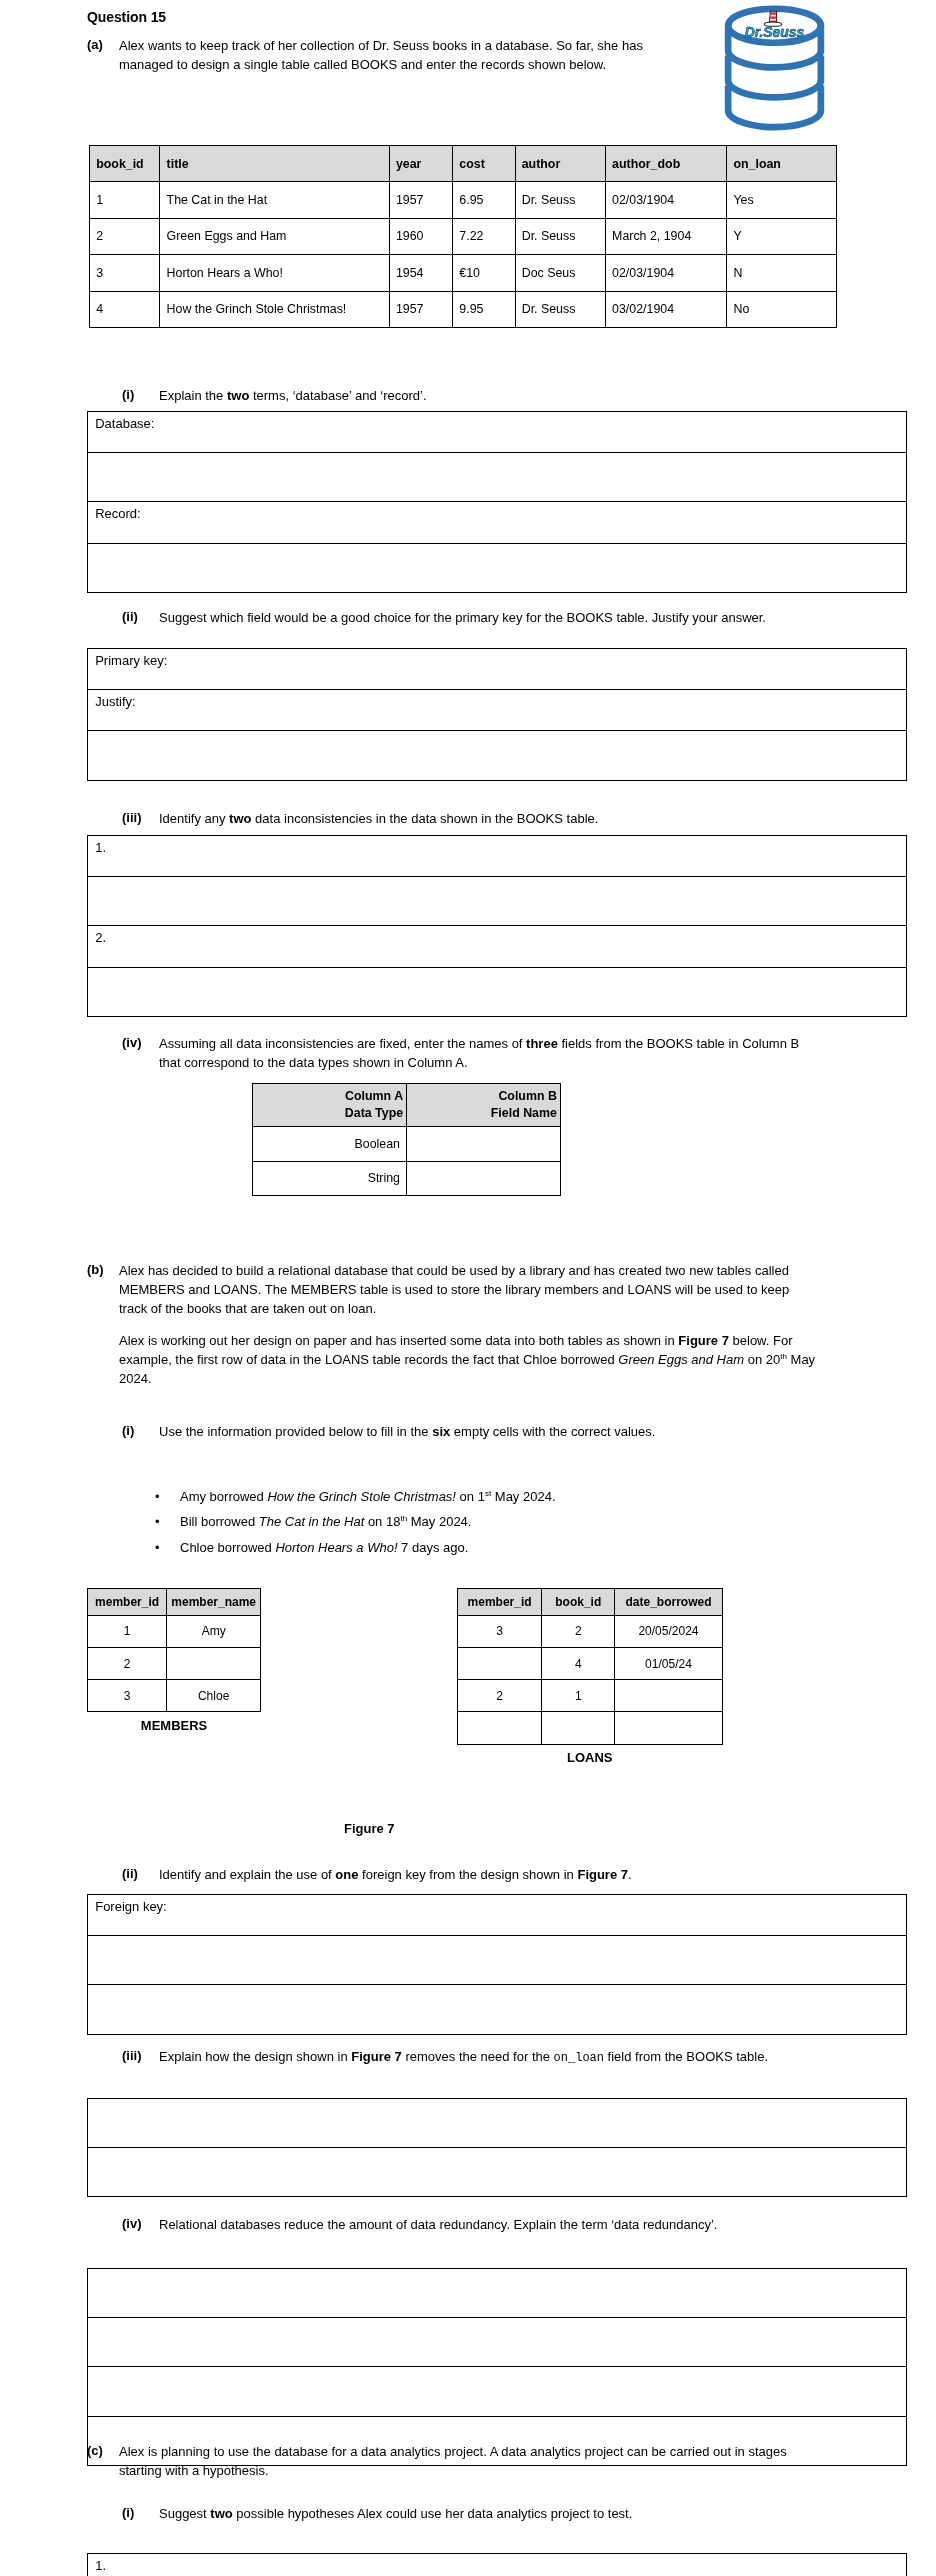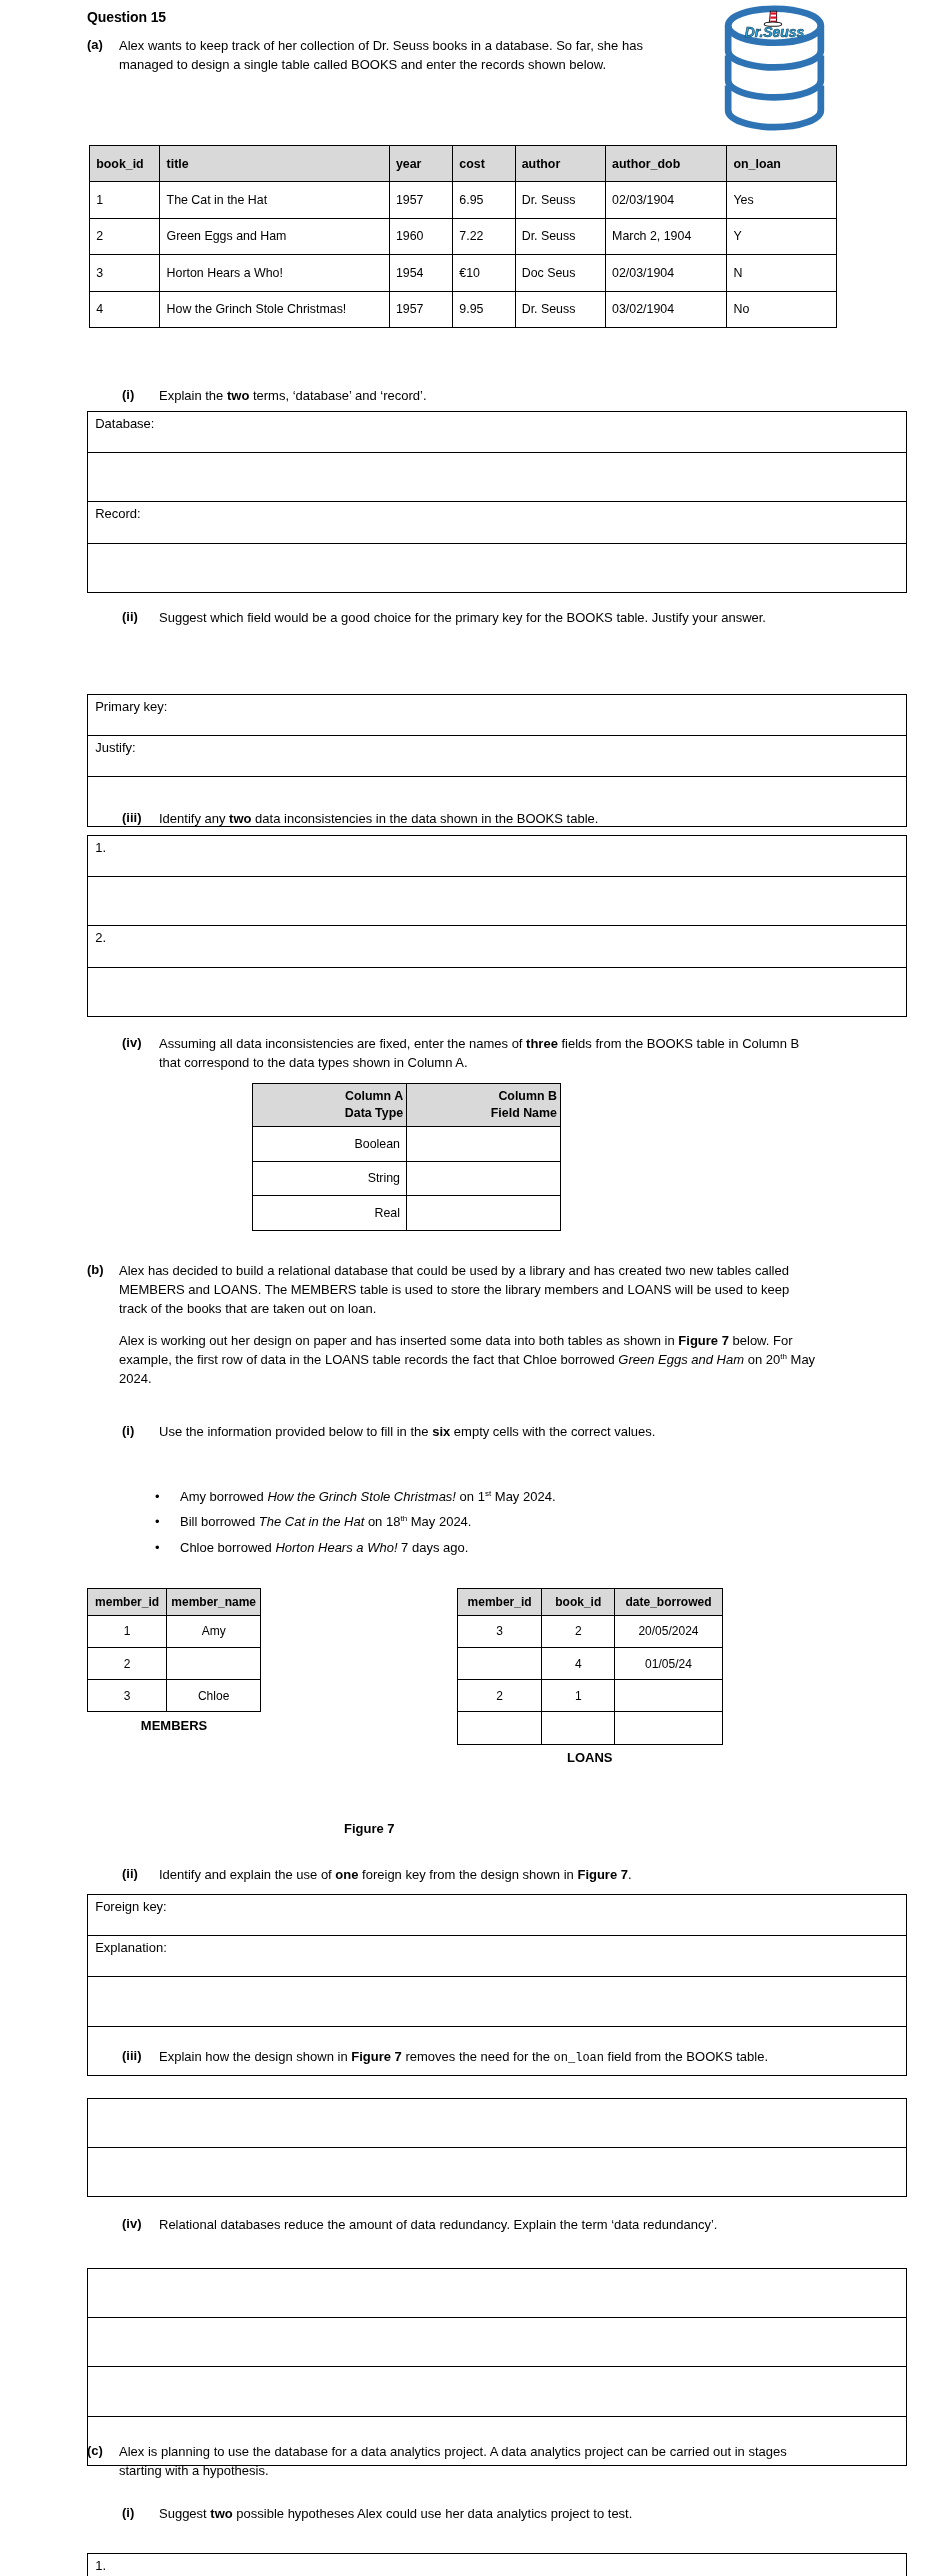--- a/index.html
+++ b/index.html
@@ -244,21 +244,21 @@
       </table>
   </div>
 
   <div class="blk" style="left:122px; top:609px; width:685px;">
     <div class="part-row">
       <div class="part-marker roman">(ii)</div>
       <div class="part-body">Suggest which field would be a good choice for the primary key for the BOOKS table. Justify your answer.</div>
     </div>
   </div>
 
-  <div class="blk" style="left:87px; top:694px;">
+  <div class="blk" style="left:87px; top:648px;">
     <table class="ansbox">
       <tbody>
           <tr>
             <td class="lbl">Primary key:</td>
           </tr>
       <tr>
             <td class="lbl">Justify:</td>
           </tr>
       <tr>
             <td class="tall"></td>
@@ -316,24 +316,20 @@
       </thead>
       <tbody>
         <tr>
           <td>Boolean</td>
           <td></td>
         </tr>
         <tr>
           <td>String</td>
           <td></td>
         </tr>
-        <tr>
-          <td>Real</td>
-          <td></td>
-        </tr>
       </tbody>
     </table>
   </div>
 
   <div class="blk" style="left:87px; top:1262px; width:729px;">
     <div class="part-row">
       <div class="part-marker">(b)</div>
       <div class="part-body">
         <div>Alex has decided to build a relational database that could be used by a library and has created two new tables called MEMBERS and LOANS. The MEMBERS table is used to store the library members and LOANS will be used to keep track of the books that are taken out on loan.</div>
         <div style="height:13.4px;"></div>
@@ -434,23 +430,20 @@
     </div>
   </div>
 
   <div class="blk" style="left:87px; top:1894px;">
     <table class="ansbox">
       <tbody>
           <tr>
             <td class="lbl">Foreign key:</td>
           </tr>
       <tr>
-            <td class="lbl">Explanation:</td>
-          </tr>
-      <tr>
             <td class="tall"></td>
           </tr>
       <tr>
             <td class="tall"></td>
           </tr>
     </tbody>
       </table>
   </div>
 
   <div class="blk" style="left:122px; top:2048px; width:690px;">

